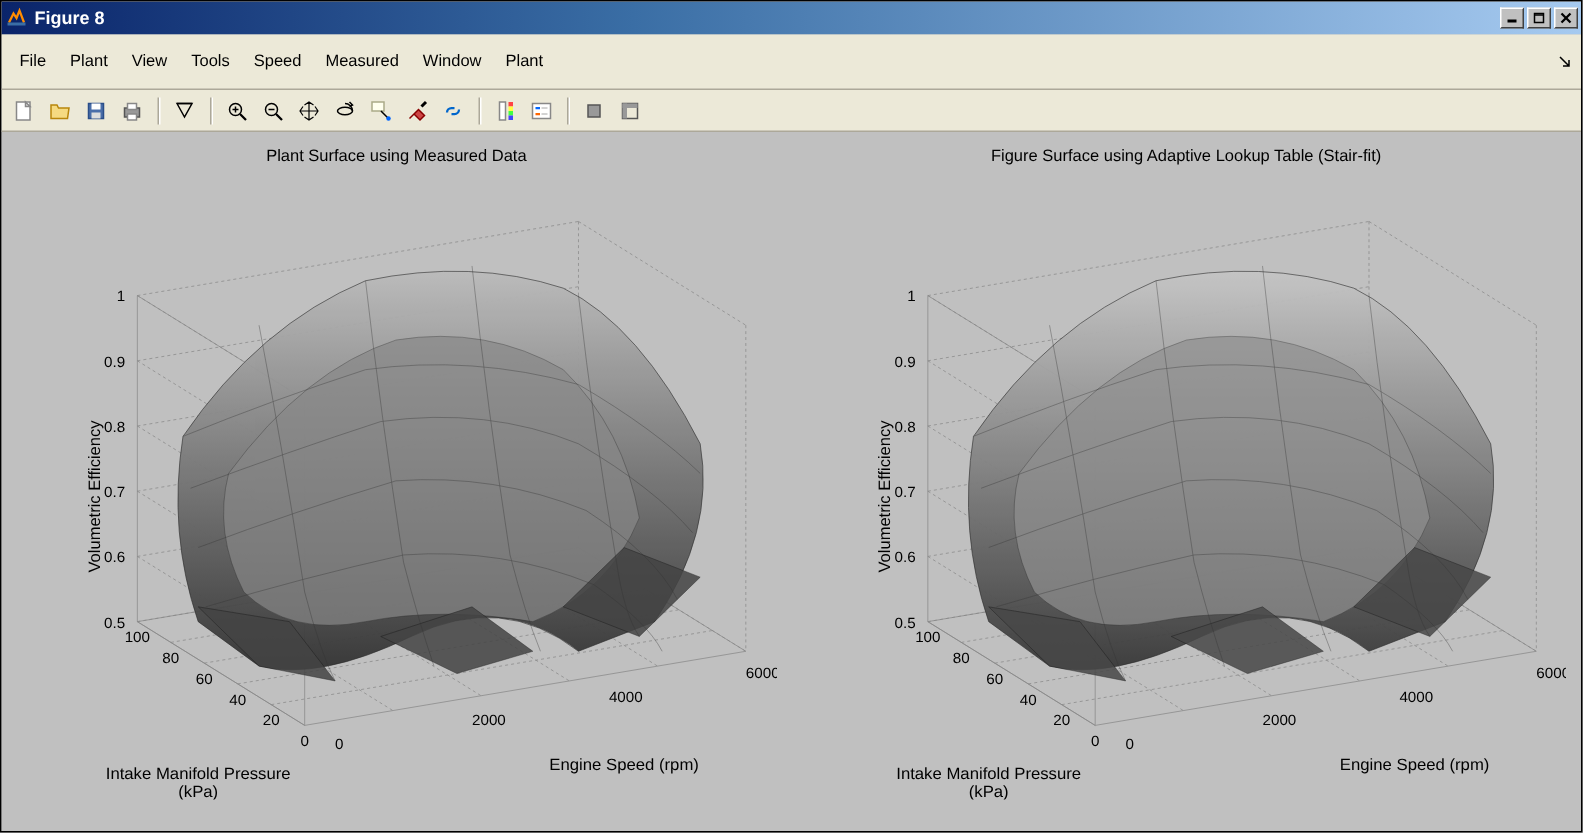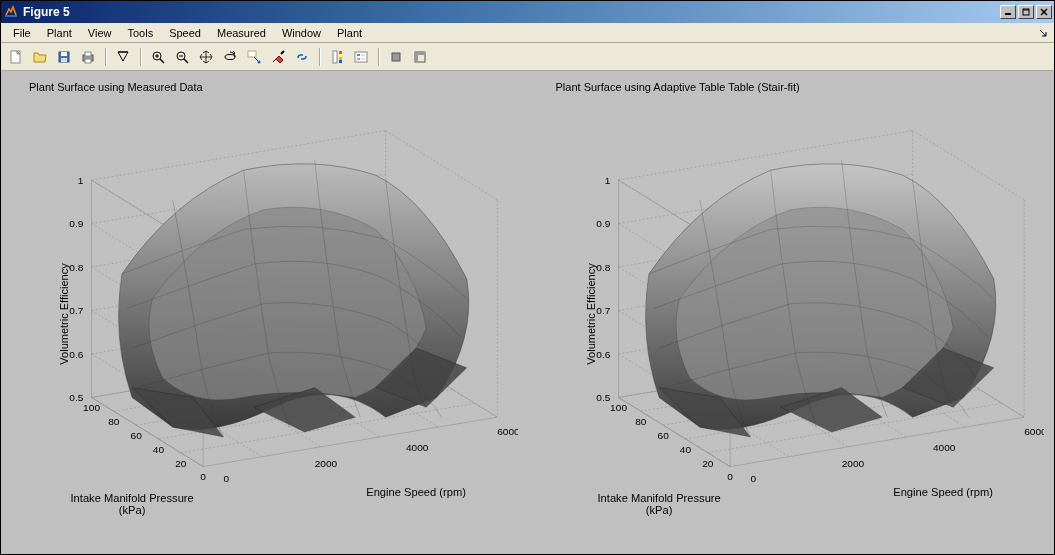--- a/index.html
+++ b/index.html
@@ -33,21 +33,21 @@
     width: 16px; height: 14px;
     background: #c0c0c0;
     border: 1px solid #fff;
     border-right-color: #404040;
     border-bottom-color: #404040;
     display: flex; align-items: center; justify-content: center;
     font-size: 9px; font-weight: bold; color: #000;
     cursor: pointer;
   }
   .menubar {
-    height: 20px;
+    height: 37px;
     background: #ece9d8;
     border-bottom: 1px solid #aca899;
     display: flex;
     align-items: center;
     padding: 0 4px;
   }
   .menuitem {
     padding: 2px 8px;
     cursor: pointer;
   }
@@ -88,24 +88,23 @@
   }
   .axes {
     position: relative;
     width: 50%;
     height: 100%;
   }
   .axes-title {
     position: absolute;
     top: 10px;
     left: 0; right: 0;
-    text-align: left;
+    text-align: center;
     font-size: 11px;
     color: #000;
-    margin-left: 28px;
   }
   .zlabel {
     position: absolute;
     left: 12px;
     top: 50%;
     transform: translateY(-50%) rotate(-90deg);
     transform-origin: center;
     font-size: 11px;
     white-space: nowrap;
   }
@@ -118,21 +117,21 @@
 </head>
 <body>
 
 <div class="titlebar">
   <span class="app-icon">
     <svg width="14" height="14" viewBox="0 0 14 14">
       <path d="M2 10 L5 4 L7 7 L9 2 L12 10" stroke="#ff8c00" stroke-width="1.5" fill="none"></path>
       <rect x="1" y="10" width="12" height="2" fill="#3a6ea5"></rect>
     </svg>
   </span>
-  <span class="title">Figure 5</span>
+  <span class="title">Figure 8</span>
   <div class="winbtns">
     <div class="winbtn">
       <svg width="8" height="8">
           <line x1="1" y1="6" x2="7" y2="6" stroke="#000" stroke-width="2"></line>
         </svg>
     </div>
     <div class="winbtn">
       <svg width="8" height="8">
           <rect x="1" y="1" width="6" height="6" fill="none" stroke="#000" stroke-width="1"></rect>
           <line x1="1" y1="2" x2="7" y2="2" stroke="#000" stroke-width="1"></line>
@@ -363,21 +362,21 @@
 
         <text x="80" y="406" text-anchor="middle" font-size="11">
           <tspan x="80" dy="0"><tspan x="80" dy="0">Intake Manifold Pressure</tspan><tspan x="80" dy="12">(kPa)</tspan></tspan>
         </text>
         <text x="360" y="400" text-anchor="middle" font-size="11">Engine Speed (rpm)</text>
       </svg>
     </div>
   </div>
 
   <div class="axes">
-    <div class="axes-title">Plant Surface using Adaptive Table Table (Stair-fit)</div>
+    <div class="axes-title">Figure Surface using Adaptive Lookup Table (Stair-fit)</div>
     <div class="zlabel">Volumetric Efficiency</div>
     <div class="plot3d">
       <svg class="surface" viewBox="0 0 460 420" preserveAspectRatio="none">
         <g stroke="#888" stroke-width="0.5" stroke-dasharray="2,2" fill="none">
           <polygon points="40,80 40,300 150,370 150,150" fill="none" stroke="#888" stroke-dasharray="none"></polygon>
           <polygon points="40,300 150,370 440,320 330,250" fill="none" stroke="#888" stroke-dasharray="none"></polygon>
           <line x1="40" y1="80" x2="150" y2="150"></line>
           <line x1="40" y1="124" x2="150" y2="194"></line>
           <line x1="40" y1="168" x2="150" y2="238"></line>
           <line x1="40" y1="212" x2="150" y2="282"></line>

